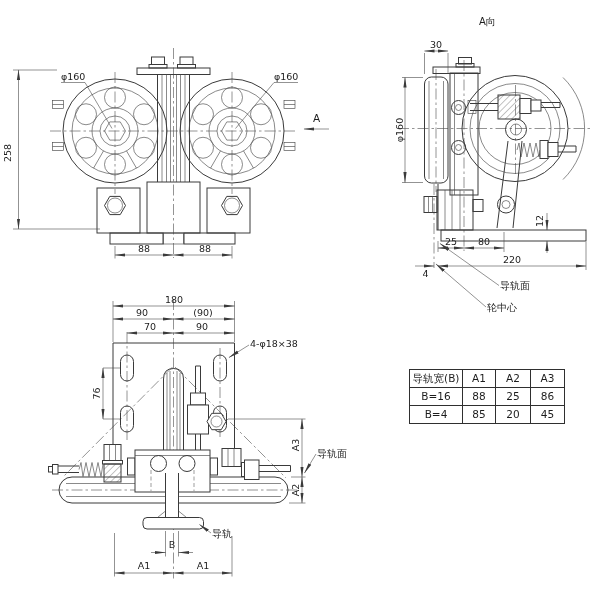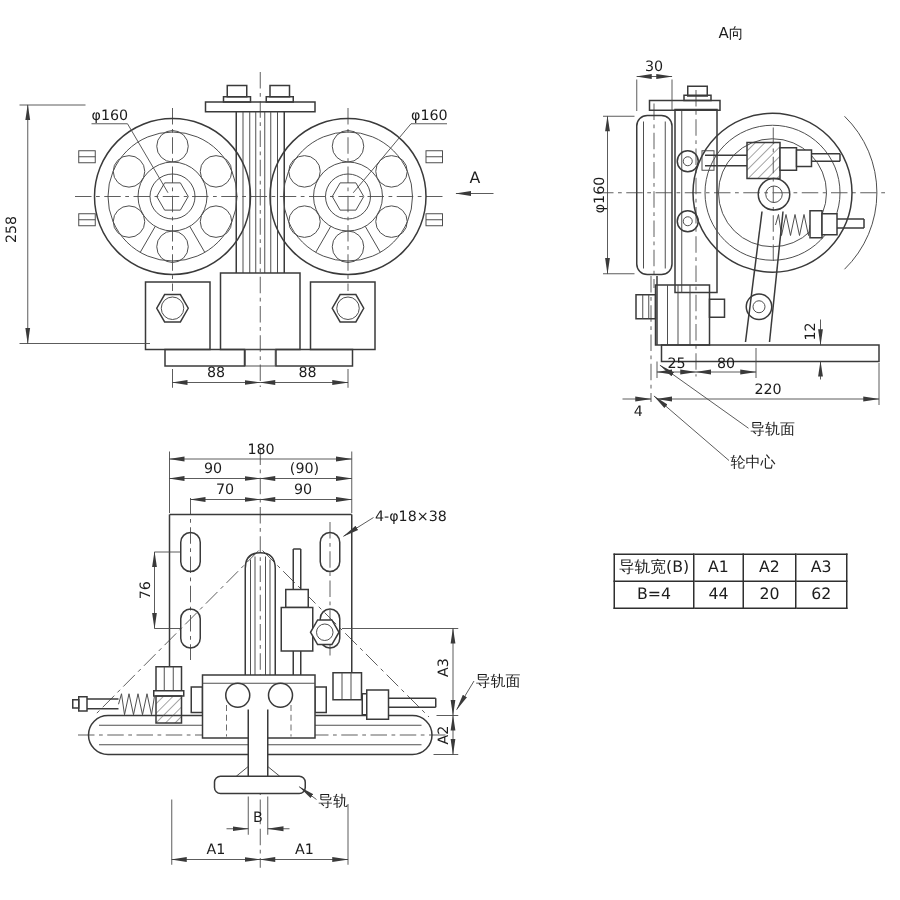--- a/index.html
+++ b/index.html
@@ -411,21 +411,27 @@
 <div class="ptable">
   <table>
     <tbody>
           <tr>
       <th style="width:52px">导轨宽(B)</th>
       <th style="width:32px">A1</th>
       <th style="width:34px">A2</th>
       <th style="width:33px">A3</th>
     </tr>
     <tr>
+      <td>B=16</td>
+      <td>88</td>
+      <td>25</td>
+      <td>86</td>
+    </tr>
+    <tr>
       <td>B=4</td>
-      <td>44</td>
+      <td>85</td>
       <td>20</td>
-      <td>62</td>
+      <td>45</td>
     </tr>
   </tbody>
       </table>
 </div>
 </div>
 
 </body></html>

